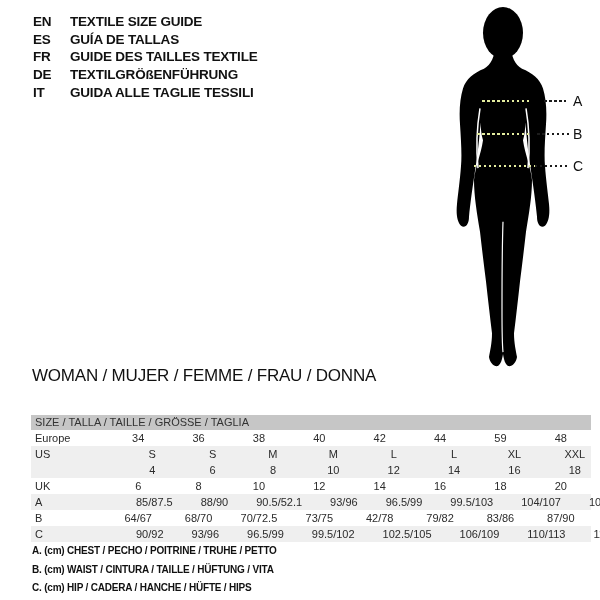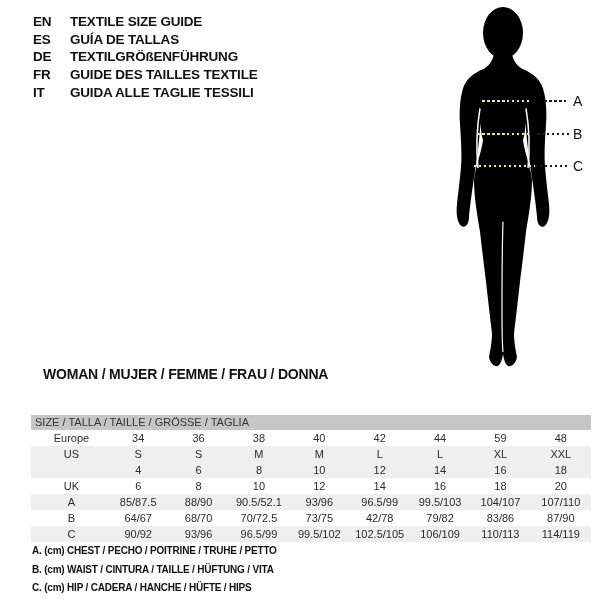--- a/index.html
+++ b/index.html
@@ -15,31 +15,31 @@
   
   .figure-area{position:absolute;left:435px;top:7px;width:165px;height:363px;}
   .figure-area svg{position:absolute;left:0;top:0;}
   .dash{position:absolute;height:2px;}
   .dash.yellow{background:repeating-linear-gradient(90deg,var(--dy,#e3ec9e) 0 2.5px,transparent 2.5px 5px);}
   .dash.dark{background:repeating-linear-gradient(90deg,#1c1c1c 0 2.5px,transparent 2.5px 5px);}
   .marker-letter{position:absolute;left:127px;width:20px;height:16px;line-height:16px;
                  font-size:14px;color:#111;}
 
   
-  .section-heading{position:absolute;left:32px;top:366px;font-weight:bold;
-                   font-size:14px;letter-spacing:-0.2px;}
+  .section-heading{position:absolute;left:21px;top:366px;font-weight:normal;
+                   font-size:17px;letter-spacing:-0.2px;}
 
   
   .size-table{position:absolute;left:20px;top:415px;width:560px;
               font-size:11px;color:#2b2b2b;}
   .thead{height:15px;line-height:15px;background:var(--hdr,#c6c6c6);
          padding-left:4px;color:#333;}
   .trow{display:grid;grid-template-columns:77px repeat(8,1fr);height:16px;line-height:16px;}
-  .trow.shaded{background:var(--stripe,#efefef);}
-  .tlabel{padding-left:4px;text-align:center;}
+  .trow.shaded{background:var(--stripe,#efefef);gap:28px;}
+  .tlabel{padding-left:4px;text-align:left;}
   .tcell{text-align:center;}
 
   
   .legend{position:absolute;left:21px;top:542px;font-weight:bold;
           font-size:10px;letter-spacing:-0.2px;}
   .legend-row{height:18.6px;line-height:18.6px;white-space:nowrap;}
 </style>
 </head>
 <body>
 
@@ -48,26 +48,26 @@
   <div class="lang-block" id="lang-block">
       <div class="lang-row">
         <div class="lang-code">EN</div>
         <div class="lang-label">TEXTILE SIZE GUIDE</div>
       </div>
       <div class="lang-row">
         <div class="lang-code">ES</div>
         <div class="lang-label">GUÍA DE TALLAS</div>
       </div>
       <div class="lang-row">
+        <div class="lang-code">FR</div>
+        <div class="lang-label">GUIDE DES TAILLES TEXTILE</div>
+      </div>
+      <div class="lang-row">
         <div class="lang-code">DE</div>
         <div class="lang-label">TEXTILGRÖßENFÜHRUNG</div>
-      </div>
-      <div class="lang-row">
-        <div class="lang-code">FR</div>
-        <div class="lang-label">GUIDE DES TAILLES TEXTILE</div>
       </div>
       <div class="lang-row">
         <div class="lang-code">IT</div>
         <div class="lang-label">GUIDA ALLE TAGLIE TESSILI</div>
       </div>
     </div>
 
   <div class="figure-area">
     <svg width="120" height="363" viewBox="0 0 120 365" preserveAspectRatio="none">
       <ellipse cx="57" cy="26" rx="20" ry="26" fill="#000000"></ellipse>

